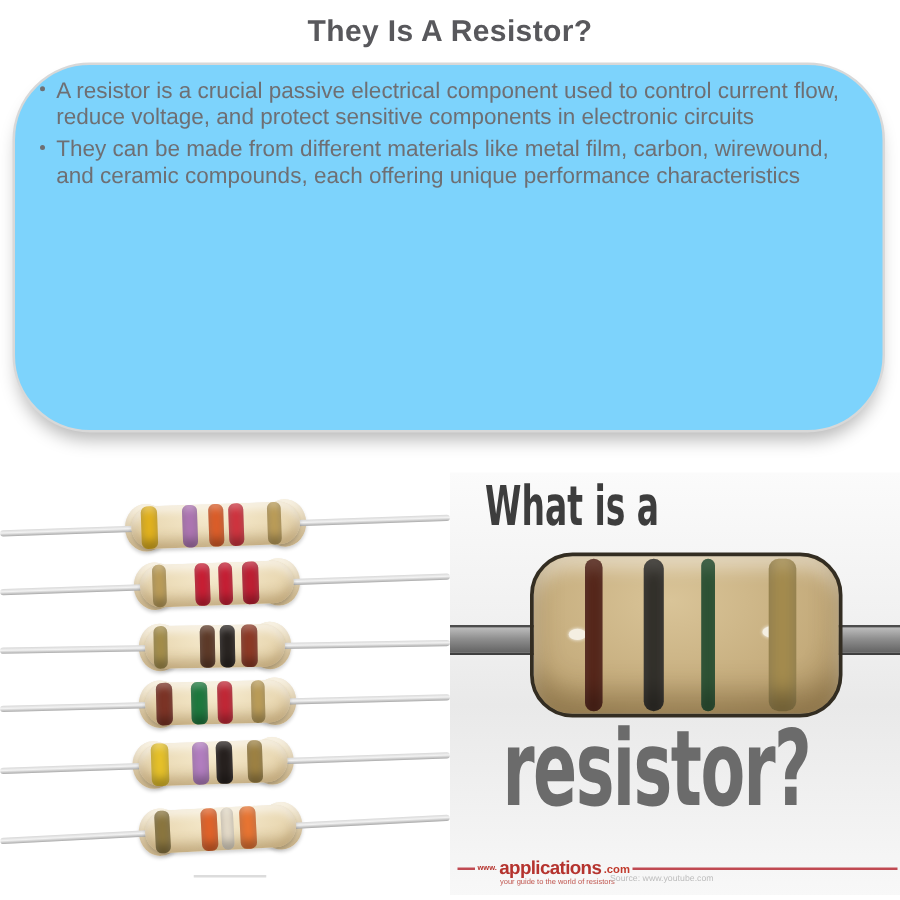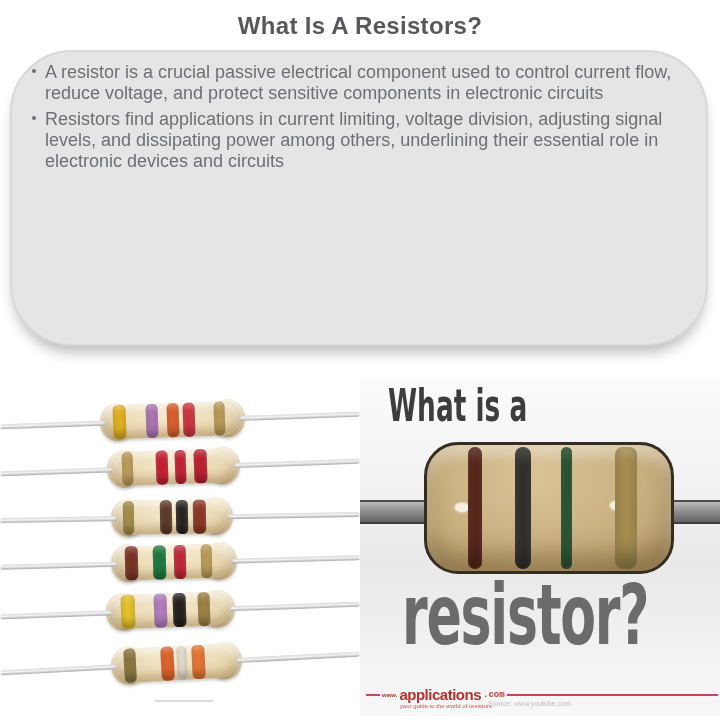--- a/index.html
+++ b/index.html
@@ -5,21 +5,21 @@
   html,body{margin:0;padding:0;}
   body{width:720px;height:720px;background:#ffffff;position:relative;overflow:hidden;
        font-family:"Liberation Sans",sans-serif;}
 
   
   .page-title{position:absolute;top:12px;left:0;width:720px;text-align:center;
     font-size:24px;font-weight:600;letter-spacing:.3px;color:#58585c;}
 
   
   .bubble{position:absolute;left:10px;top:50px;width:698px;height:296px;box-sizing:border-box;
-    background:#e5e5e5;border:2px solid #d8d8d8;border-radius:62px;
+    background:#7dd3fc;border:2px solid #d8d8d8;border-radius:62px;
     box-shadow:0 10px 14px -4px rgba(0,0,0,.28);}
   .bullets{margin:0;padding:10px 22px 0 20px;list-style:none;
     font-size:18px;line-height:21px;color:#6e6f73;}
   .bullets li{position:relative;padding-left:13px;margin-bottom:5px;}
   .bullets li .dot{position:absolute;left:0;top:7px;width:4px;height:4px;border-radius:50%;
     background:#6e6f73;}
 
   
   .photo-left{position:absolute;left:0;top:375px;width:360px;height:338px;background:#fff;}
   .r-row{position:absolute;left:0;width:360px;height:40px;}
@@ -72,33 +72,33 @@
   .resq{position:absolute;left:42px;top:188px;font-family:"DejaVu Sans",sans-serif;
     font-weight:bold;font-size:84px;color:#6b6b6b;transform:scaleX(.62);transform-origin:left top;
     white-space:nowrap;letter-spacing:-2px;}
 
   
   .logo-strip{position:absolute;left:6px;right:2px;top:308px;display:flex;align-items:center;gap:2px;}
   .logo-line{height:2px;background:#c04a52;}
   .logo-line.short{width:14px;} .logo-line.long{flex:1;}
   .logo-www{font-size:6px;font-weight:bold;color:#b5332e;}
   .logo-name{font-size:15px;font-weight:bold;color:#b5332e;letter-spacing:-.5px;}
-  .logo-tld{font-size:9px;font-weight:bold;color:#c0392b;font-family:Liberation Mono, monospace;}
+  .logo-tld{font-size:9px;font-weight:bold;color:#c0392b;}
   .logo-tagline{position:absolute;left:40px;top:325px;font-size:6px;color:#c0564f;}
   .source-text{position:absolute;left:128px;top:322px;font-size:7px;color:#bdbdbd;}
 </style>
 </head>
 <body>
 
-<div class="page-title">What Is A Resistors?</div>
+<div class="page-title">They Is A Resistor?</div>
 
 <div class="bubble">
   <ul class="bullets">
     <li><span class="dot"></span><span>A resistor is a crucial passive electrical component used to control current flow, reduce voltage, and protect sensitive components in electronic circuits</span></li>
-    <li><span class="dot"></span><span>Resistors find applications in current limiting, voltage division, adjusting signal levels, and dissipating power among others, underlining their essential role in electronic devices and circuits</span></li>
+    <li><span class="dot"></span><span>They can be made from different materials like metal film, carbon, wirewound, and ceramic compounds, each offering unique performance characteristics</span></li>
   </ul>
 </div>
 
 <div class="photo-left">
   <div class="r-row">
     <div class="wire"></div>
     <div class="r-body">
         <i class="band" style="left: 6%; width: 13px; background: rgb(227, 179, 31);"></i>
         <i class="band" style="left: 30%; width: 12px; background: rgb(176, 119, 181);"></i>
         <i class="band" style="left: 46%; width: 12px; background: rgb(223, 95, 42);"></i>

